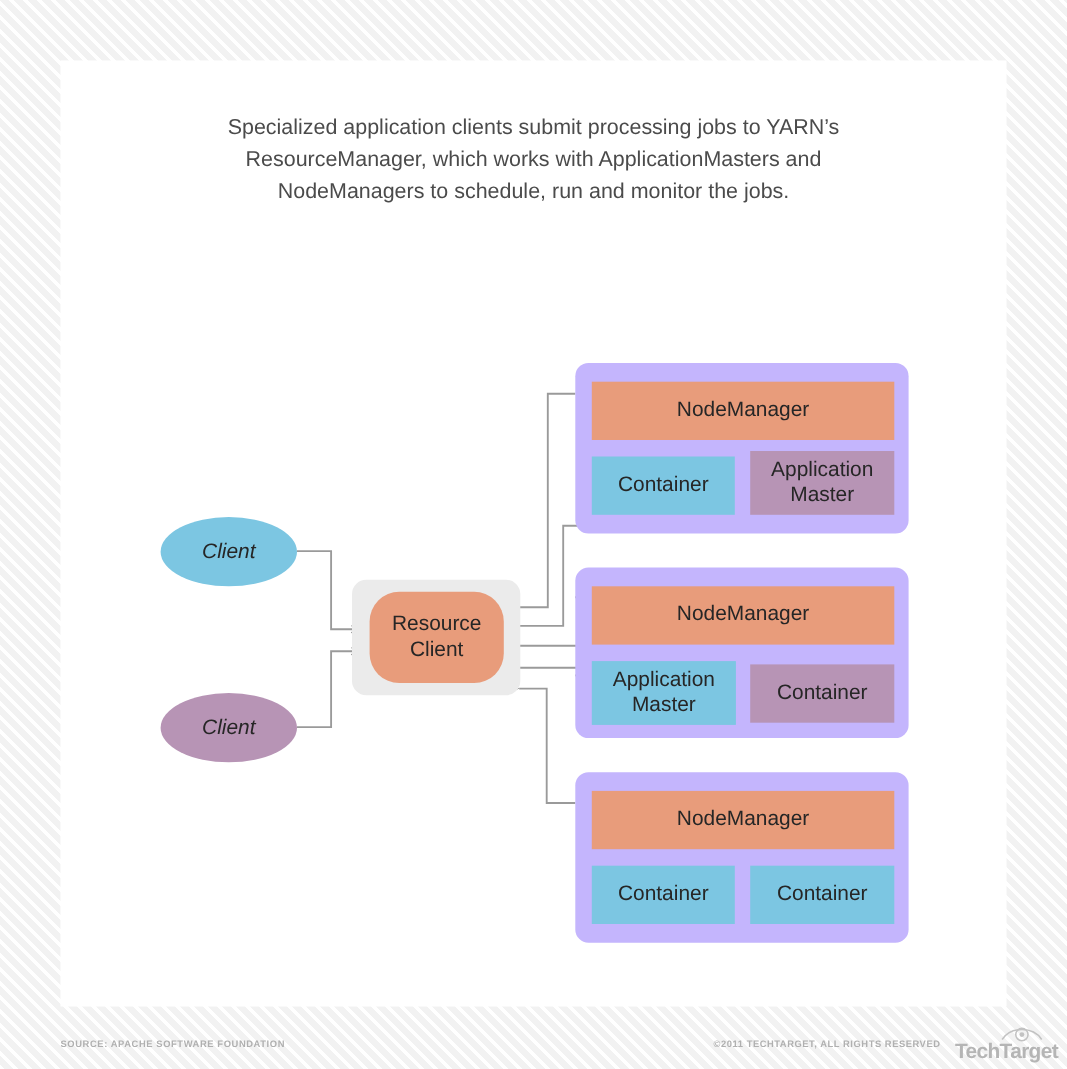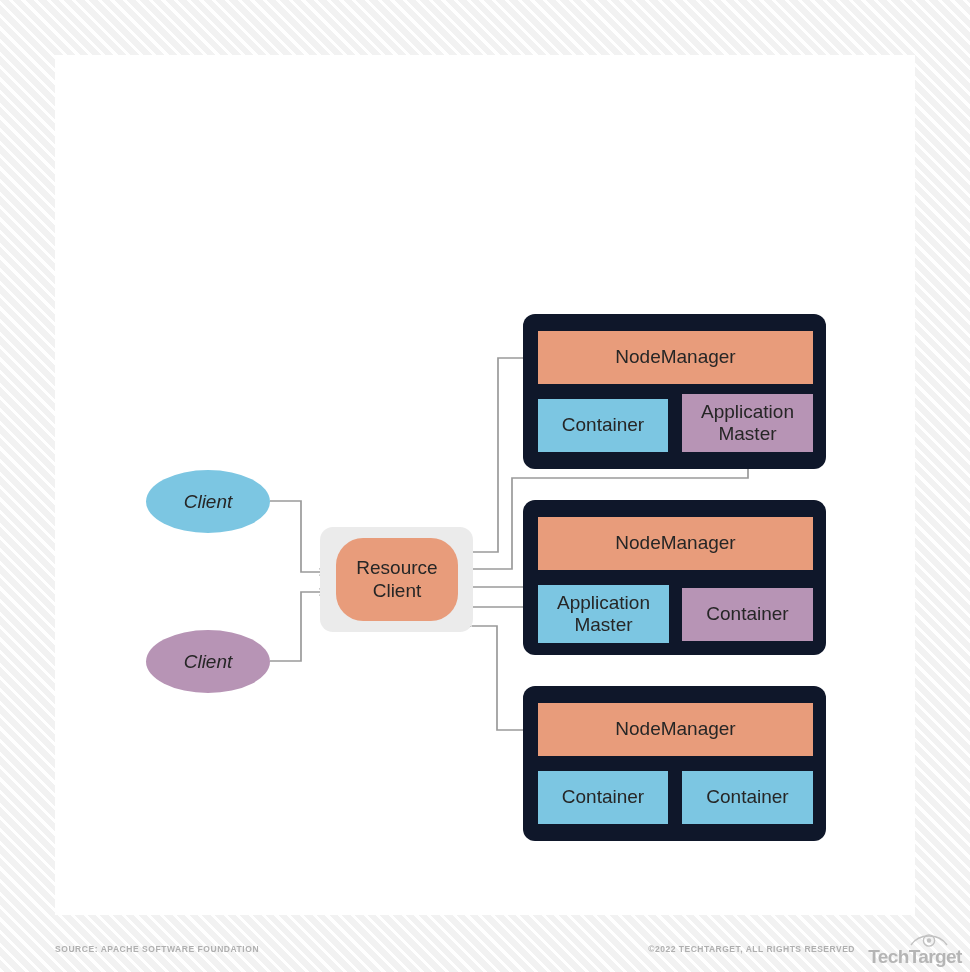--- a/index.html
+++ b/index.html
@@ -77,23 +77,24 @@
     display: flex;
     align-items: center;
     justify-content: center;
     text-align: center;
     color: #262626;
     line-height: 1.18;
   }
 
   .group-shell {
     position: absolute;
-    background: #0f172a;
+    background: #c4b5fd;
     border-radius: 12px;
     box-sizing: border-box;
+    margin-top: 16px;
   }
 
   .nm-box {
     background: #e89c7b;
     font-size: 19px;
   }
   .container-box {
     background: #7cc6e2;
     font-size: 19px;
   }
@@ -185,20 +186,21 @@
     left: 52px;
     top: 1px;
   }
 </style>
 </head>
 <body>
 
 <div id="card">
 
   <div id="header">
+    <div id="subtitle">Specialized application clients submit processing jobs to YARN’s ResourceManager, which works with ApplicationMasters and NodeManagers to schedule, run and monitor the jobs.</div>
   </div>
 
 </div>
 
 <div id="diagram">
 
   <svg width="970" height="972" style="position:absolute;left:0;top:0;">
     <defs>
       <marker id="arrowR" markerWidth="9" markerHeight="9" refX="8" refY="4.5" orient="auto" markerUnits="userSpaceOnUse">
         <path d="M0,0.8 L8,4.5 L0,8.2 L2.3,4.5 Z" fill="#6f6f6f"></path>
@@ -284,21 +286,21 @@
     </div>
     <div class="node container-box" style="position:absolute; left:159px; top:85px; width:131px; height:53px;">
       <span>Container</span>
     </div>
   </div>
 
 </div>
 
 <div id="footer">
   <div id="source-text">SOURCE: APACHE SOFTWARE FOUNDATION</div>
-  <div id="copyright-text">©2022 TECHTARGET, ALL RIGHTS RESERVED</div>
+  <div id="copyright-text">©2011 TECHTARGET, ALL RIGHTS RESERVED</div>
   <div id="tt-logo">
     <svg id="tt-eye" width="40" height="17" viewBox="0 0 40 17">
       <path d="M2,14 C10,2 30,2 38,14" fill="none" stroke="#c2c2c2" stroke-width="1.4"></path>
       <circle cx="20" cy="9.5" r="5.6" fill="none" stroke="#c2c2c2" stroke-width="1.4"></circle>
       <circle cx="20" cy="9.5" r="2.2" fill="#c2c2c2"></circle>
     </svg>
     <div id="tt-wordmark">TechTarget</div>
   </div>
 </div>
 

